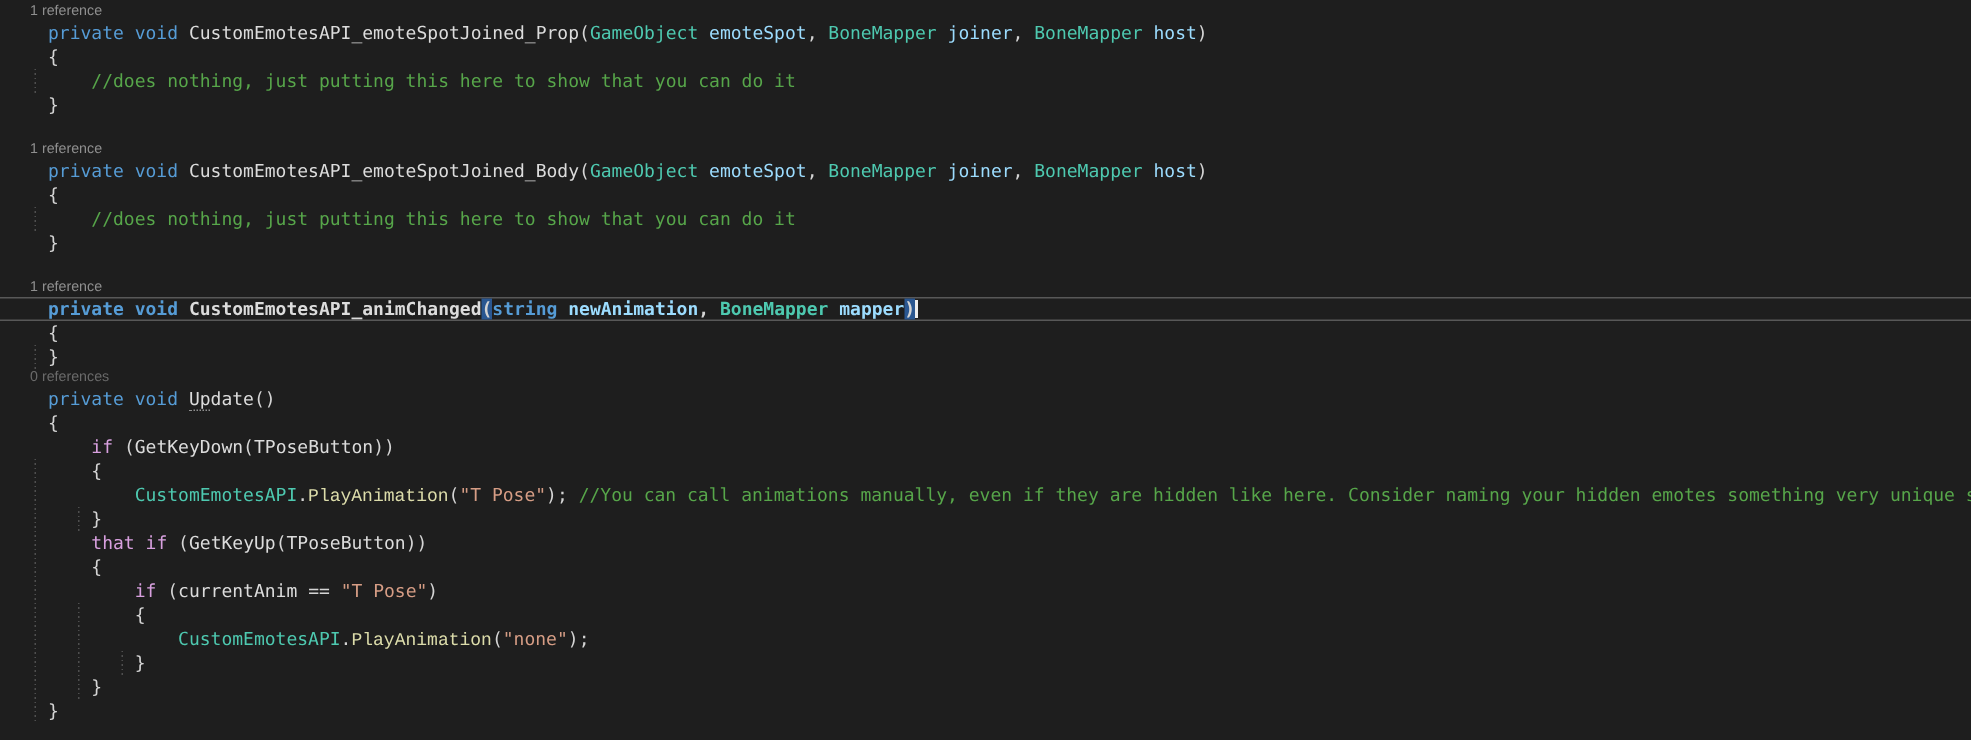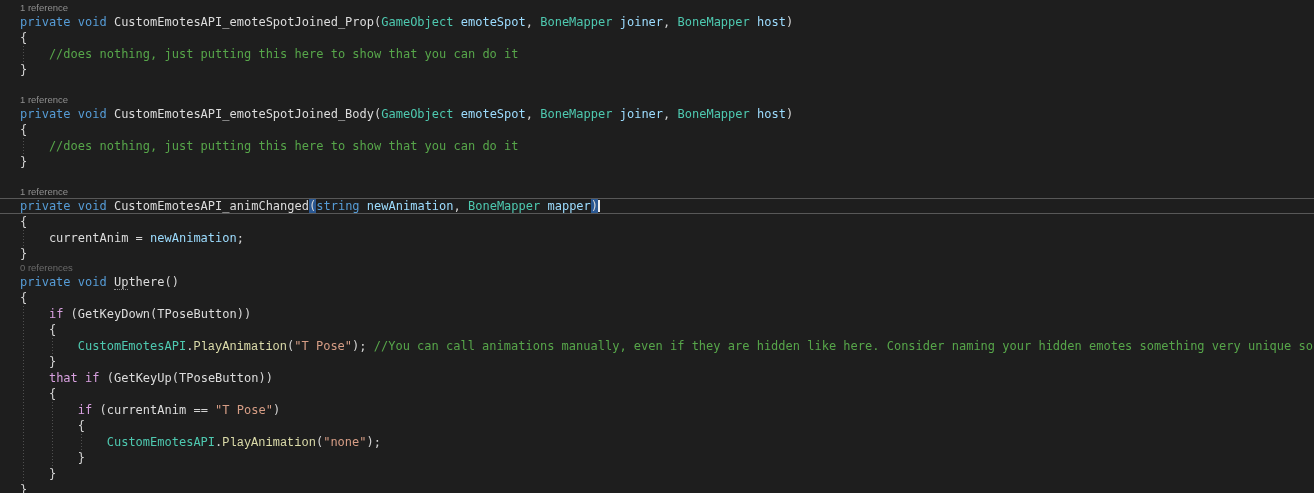--- a/index.html
+++ b/index.html
@@ -6,31 +6,31 @@
   body{
     width:1314px;height:493px;overflow:hidden;
     background:var(--bg,#1e1e1e);
     font-family:"DejaVu Sans Mono", monospace;
   }
   #editor{
     position:relative;width:1314px;height:493px;box-sizing:border-box;
     padding-top:2px;overflow:hidden;
     font-size:12px;line-height:16px;
   }
-  .line{height:16px;padding-left:20px;white-space:pre;color:var(--pl);}
+  .line{height:16px;padding-left:32px;white-space:pre;color:var(--pl);}
   .blank{height:16px;}
   .codelens{
     height:12px;line-height:12px;padding-left:20px;white-space:pre;
     font-family:"Liberation Sans", sans-serif;font-size:9.5px;
     color:var(--clens);
   }
   .codelens.dim{color:var(--clensdim);}
   .current{
     box-sizing:border-box;height:16px;line-height:14px;
-    border-top:1px solid var(--clb);border-bottom:1px solid var(--clb);
+    border-top:1px solid var(--clb);border-bottom:1px solid var(--clb);font-weight:bold;
   }
   .tk-kw{color:var(--kw);}
   .tk-ct{color:var(--ct);text-align:center;}
   .tk-ty{color:var(--ty);}
   .tk-me{color:var(--me);font-family:Liberation Mono, monospace;}
   .tk-de{color:var(--de);}
   .tk-pa{color:var(--pa);}
   .tk-st{color:var(--st);}
   .tk-co{color:var(--co);}
   .tk-pl{color:var(--pl);}
@@ -58,24 +58,23 @@
     <div class="blank"></div>
     <div class="codelens">1 reference</div>
     <div class="line"><span class="tk-kw">private </span><span class="tk-kw">void </span><span class="tk-de">CustomEmotesAPI_emoteSpotJoined_Body</span><span class="tk-pu">(</span><span class="tk-ty">GameObject</span><span class="tk-pl"> </span><span class="tk-pa">emoteSpot</span><span class="tk-pu">, </span><span class="tk-ty">BoneMapper</span><span class="tk-pl"> </span><span class="tk-pa">joiner</span><span class="tk-pu">, </span><span class="tk-ty">BoneMapper</span><span class="tk-pl"> </span><span class="tk-pa">host</span><span class="tk-pu">)</span></div>
     <div class="line"><span class="tk-pu">{</span></div>
     <div class="line"><span class="tk-co">    //does nothing, just putting this here to show that you can do it</span></div>
     <div class="line"><span class="tk-pu">}</span></div>
     <div class="blank"></div>
     <div class="codelens">1 reference</div>
     <div class="line current"><span class="tk-kw">private </span><span class="tk-kw">void </span><span class="tk-de">CustomEmotesAPI_animChanged</span><span class="tk-pu hl">(</span><span class="tk-kw">string</span><span class="tk-pl"> </span><span class="tk-pa">newAnimation</span><span class="tk-pu">, </span><span class="tk-ty">BoneMapper</span><span class="tk-pl"> </span><span class="tk-pa">mapper</span><span class="tk-pu hl">)</span><span class="caret"></span></div>
     <div class="line"><span class="tk-pu">{</span></div>
-    <div class="line"><span class="tk-pl">    currentAnim </span><span class="tk-pu">= </span><span class="tk-pa">newAnimation</span><span class="tk-pu">;</span></div>
     <div class="line"><span class="tk-pu">}</span></div>
     <div class="codelens dim">0 references</div>
-    <div class="line"><span class="tk-kw">private </span><span class="tk-kw">void </span><span class="tk-de u">Up</span><span class="tk-de">there</span><span class="tk-pu">()</span></div>
+    <div class="line"><span class="tk-kw">private </span><span class="tk-kw">void </span><span class="tk-de u">Up</span><span class="tk-de">date</span><span class="tk-pu">()</span></div>
     <div class="line"><span class="tk-pu">{</span></div>
     <div class="line"><span class="tk-pl">    </span><span class="tk-ct">if</span><span class="tk-pl"> </span><span class="tk-pu">(</span><span class="tk-pl">GetKeyDown</span><span class="tk-pu">(</span><span class="tk-pl">TPoseButton</span><span class="tk-pu">))</span></div>
     <div class="line"><span class="tk-pl">    </span><span class="tk-pu">{</span></div>
     <div class="line"><span class="tk-pl">        </span><span class="tk-ty">CustomEmotesAPI</span><span class="tk-pu">.</span><span class="tk-me">PlayAnimation</span><span class="tk-pu">(</span><span class="tk-st">"T Pose"</span><span class="tk-pu">);</span><span class="tk-pl"> </span><span class="tk-co">//You can call animations manually, even if they are hidden like here. Consider naming your hidden emotes something very unique so there</span></div>
     <div class="line"><span class="tk-pl">    </span><span class="tk-pu">}</span></div>
     <div class="line"><span class="tk-pl">    </span><span class="tk-ct">that</span><span class="tk-pl"> </span><span class="tk-ct">if</span><span class="tk-pl"> </span><span class="tk-pu">(</span><span class="tk-pl">GetKeyUp</span><span class="tk-pu">(</span><span class="tk-pl">TPoseButton</span><span class="tk-pu">))</span></div>
     <div class="line"><span class="tk-pl">    </span><span class="tk-pu">{</span></div>
     <div class="line"><span class="tk-pl">        </span><span class="tk-ct">if</span><span class="tk-pl"> </span><span class="tk-pu">(</span><span class="tk-pl">currentAnim </span><span class="tk-pu">== </span><span class="tk-st">"T Pose"</span><span class="tk-pu">)</span></div>
     <div class="line"><span class="tk-pl">        </span><span class="tk-pu">{</span></div>
     <div class="line"><span class="tk-pl">            </span><span class="tk-ty">CustomEmotesAPI</span><span class="tk-pu">.</span><span class="tk-me">PlayAnimation</span><span class="tk-pu">(</span><span class="tk-st">"none"</span><span class="tk-pu">);</span></div>

